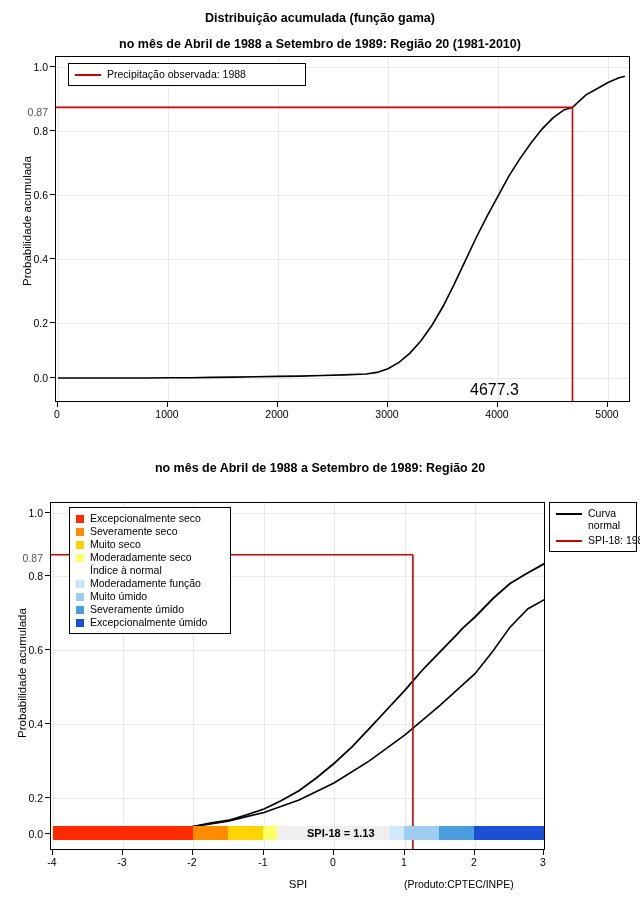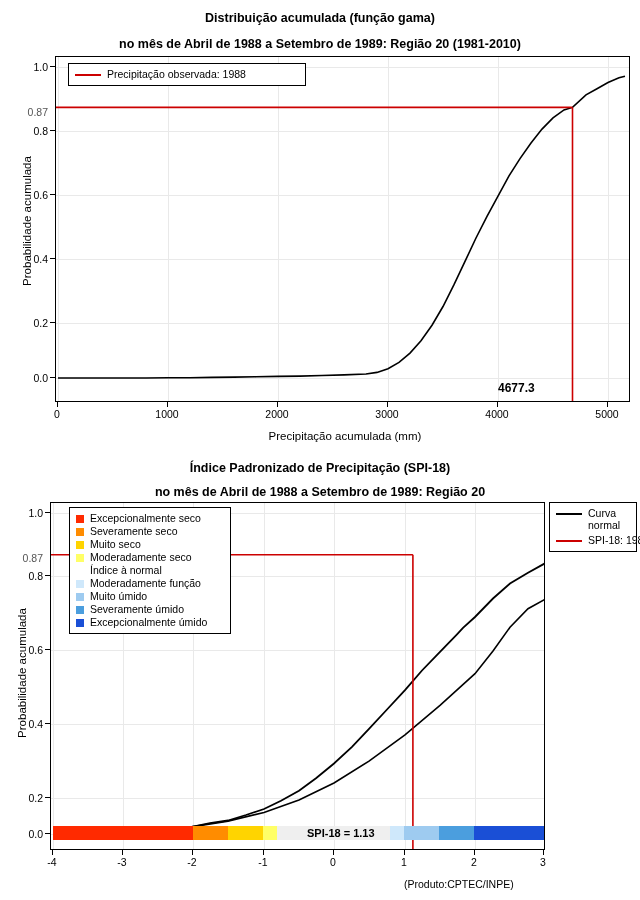--- a/index.html
+++ b/index.html
@@ -119,23 +119,22 @@
 
   .hl-value {
     position: absolute;
     font-size: 10.5px;
     color: #555555;
     text-align: right;
     width: 40px;
   }
   .annot {
     position: absolute;
-    font-size: 12px;
-    font-weight: bold;
-    margin-left: 28px;
+    font-size: 16px;
+    font-weight: normal;
   }
   .credit {
     position: absolute;
     font-size: 10.5px;
   }
   .spi-label {
     position: absolute;
     font-size: 11px;
     font-weight: bold;
     color: #000000;
@@ -214,26 +213,24 @@
   <div class="tick-mark-x" style="left:497px; top:402px;"></div>
   <div class="tick-mark-x" style="left:607px; top:402px;"></div>
 
   <div class="tick-label-x" style="left:27px; top:409px;">0</div>
   <div class="tick-label-x" style="left:137px; top:409px;">1000</div>
   <div class="tick-label-x" style="left:247px; top:409px;">2000</div>
   <div class="tick-label-x" style="left:357px; top:409px;text-align:center;">3000</div>
   <div class="tick-label-x" style="left:467px; top:409px;text-align:center;">4000</div>
   <div class="tick-label-x" style="left:577px; top:409px;">5000</div>
 
-  <div class="axis-title" style="left:145px; top:430px; width:400px;">Precipitação acumulada (mm)</div>
 </div>
 
 <div class="panel" id="panel-bottom">
 
-  <div class="title">Índice Padronizado de Precipitação (SPI-18)</div>
   <div class="title">no mês de Abril de 1988 a Setembro de 1989: Região 20</div>
 
   <div class="axis-title-y" style="left:-58px; top:215px; width:160px;">Probabilidade acumulada</div>
 
   <div class="tick-label-y" style="left:3px; top:56px;">1.0</div>
   <div class="tick-label-y" style="left:3px; top:119px;">0.8</div>
   <div class="tick-label-y" style="left:3px; top:193px;">0.6</div>
   <div class="tick-label-y" style="left:3px; top:267px;">0.4</div>
   <div class="tick-label-y" style="left:3px; top:341px;">0.2</div>
   <div class="tick-label-y" style="left:3px; top:377px;">0.0</div>
@@ -351,15 +348,16 @@
 
   <div class="tick-label-x" style="left:22px; top:405px;">-4</div>
   <div class="tick-label-x" style="left:92px; top:405px;">-3</div>
   <div class="tick-label-x" style="left:162px; top:405px;">-2</div>
   <div class="tick-label-x" style="left:233px; top:405px;">-1</div>
   <div class="tick-label-x" style="left:303px; top:405px;">0</div>
   <div class="tick-label-x" style="left:374px; top:405px;">1</div>
   <div class="tick-label-x" style="left:444px; top:405px;">2</div>
   <div class="tick-label-x" style="left:513px; top:405px;">3</div>
 
+  <div class="axis-title" style="left:98px; top:426px; width:400px;">SPI</div>
 
   <div class="credit" style="left:404px; top:426px;">(Produto:CPTEC/INPE)</div>
 </div>
 
 </body></html>

